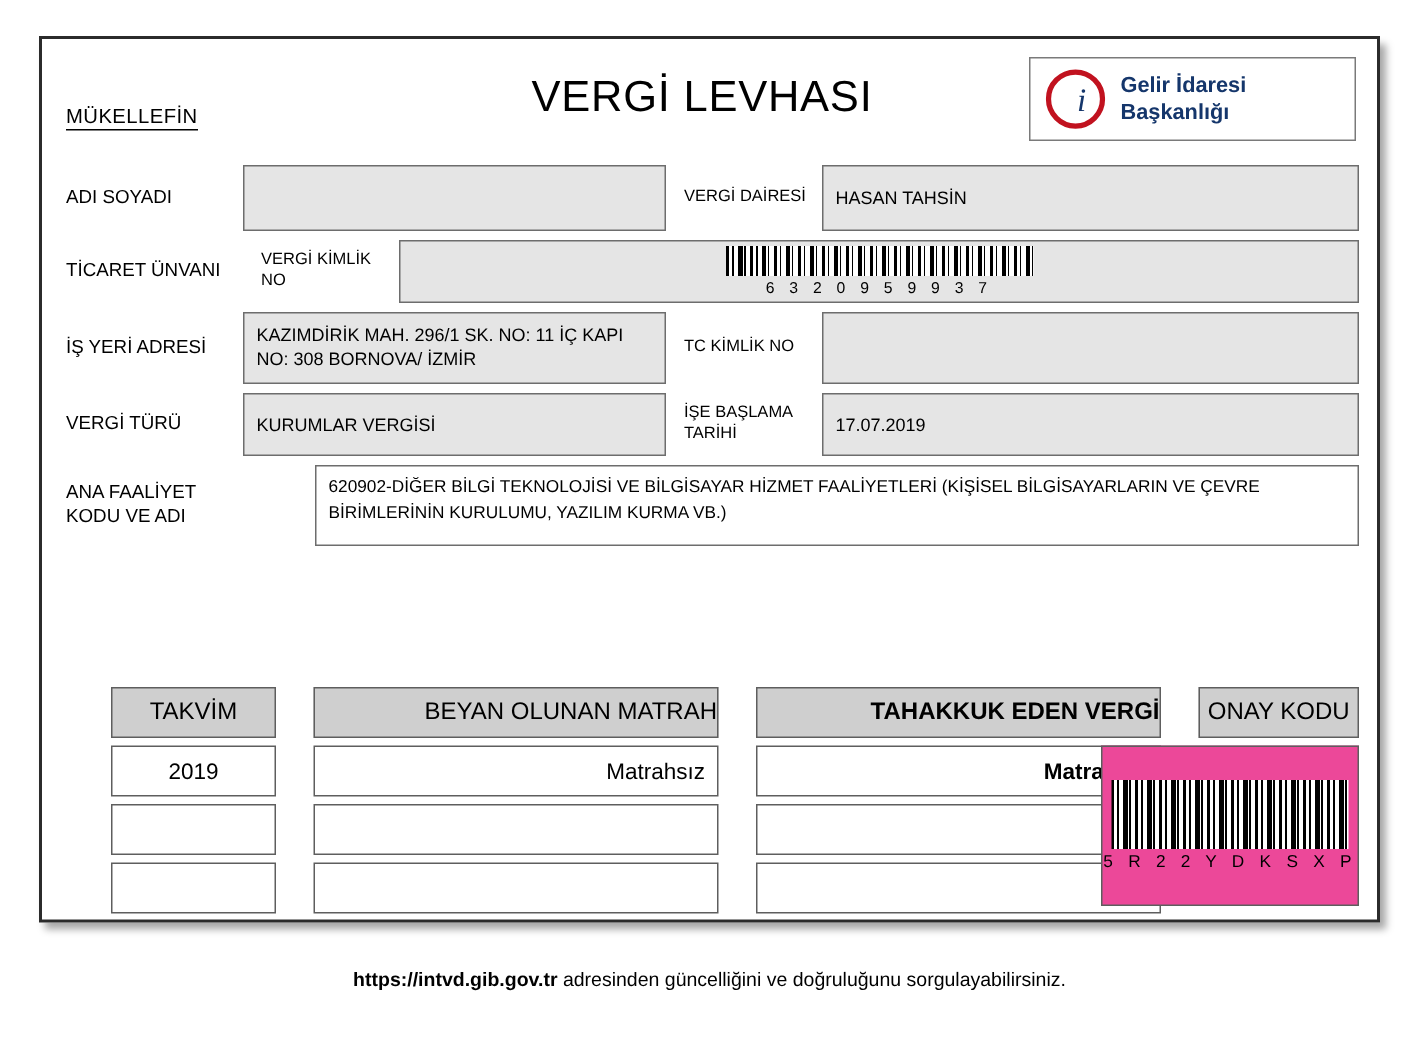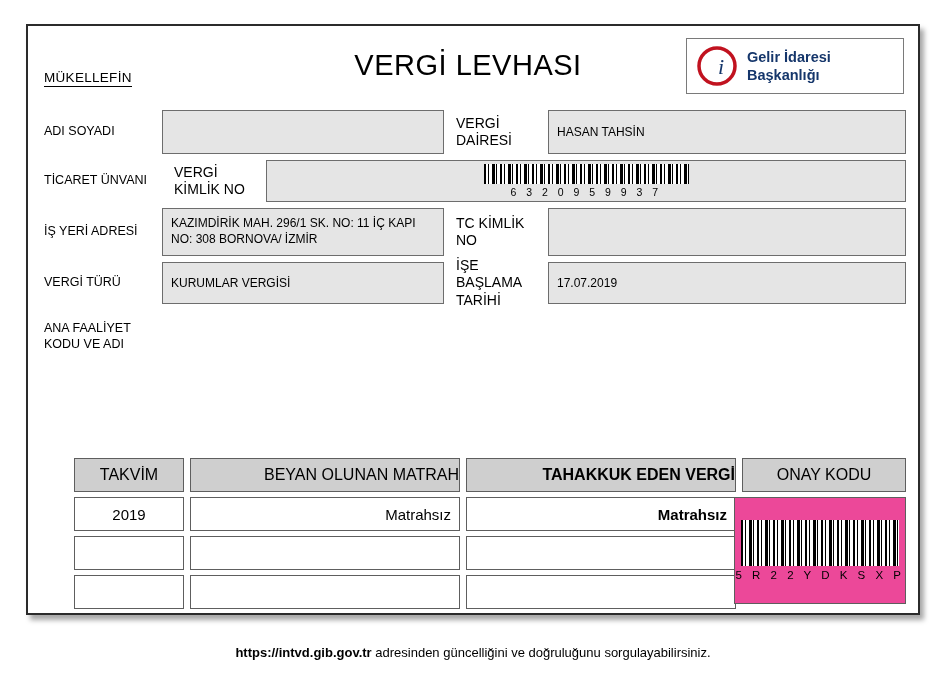--- a/index.html
+++ b/index.html
@@ -117,21 +117,21 @@
     display: flex;
     align-items: center;
     background: #e5e5e5;
     line-height: 1.35;
   }
   .val.multi { align-items: flex-start; }
   .left-val { flex: 0 0 282px; width: 282px; }
   .lbl-right {
     width: 104px;
     flex: 0 0 104px;
-    font-size: 14px;
+    font-size: 11px;
     display: flex;
     align-items: center;
     padding-left: 12px;
     padding-right: 4px;
     box-sizing: border-box;
     line-height: 1.25;
   }
   .right-val { flex: 1 1 auto; }
 
   .h-adi { height: 44px; }
@@ -172,21 +172,21 @@
     font-family: "Liberation Sans", sans-serif;
   }
 
   
   .table {
     position: absolute;
     left: 46px;
     top: 432px;
     width: 832px;
   }
-  .trow { display: flex; }
+  .trow { display: flex; gap: 19px; }
   .th {
     background: #cfcfcf;
     border: 1px solid #5e5e5e;
     box-sizing: border-box;
     height: 34px;
     display: flex;
     align-items: center;
     justify-content: center;
     font-size: 16px;
   }
@@ -298,20 +298,21 @@
 
       <div class="row h-std">
         <div class="lbl">VERGİ TÜRÜ</div>
         <div class="val left-val">KURUMLAR VERGİSİ</div>
         <div class="lbl-right">İŞE BAŞLAMA TARİHİ</div>
         <div class="val right-val">17.07.2019</div>
       </div>
 
       <div class="row h-faaliyet">
         <div class="lbl">ANA FAALİYET KODU VE ADI</div>
+        <div class="full-val">620902-DİĞER BİLGİ TEKNOLOJİSİ VE BİLGİSAYAR HİZMET FAALİYETLERİ (KİŞİSEL BİLGİSAYARLARIN VE ÇEVRE BİRİMLERİNİN KURULUMU, YAZILIM KURMA VB.)</div>
       </div>
 
     </div>
 
     <div class="table">
       <div class="trow">
         <div class="th c1">TAKVİM</div>
         <div class="th c2">BEYAN OLUNAN MATRAH</div>
         <div class="th c3">TAHAKKUK EDEN VERGİ</div>
         <div class="th c4">ONAY KODU</div>

